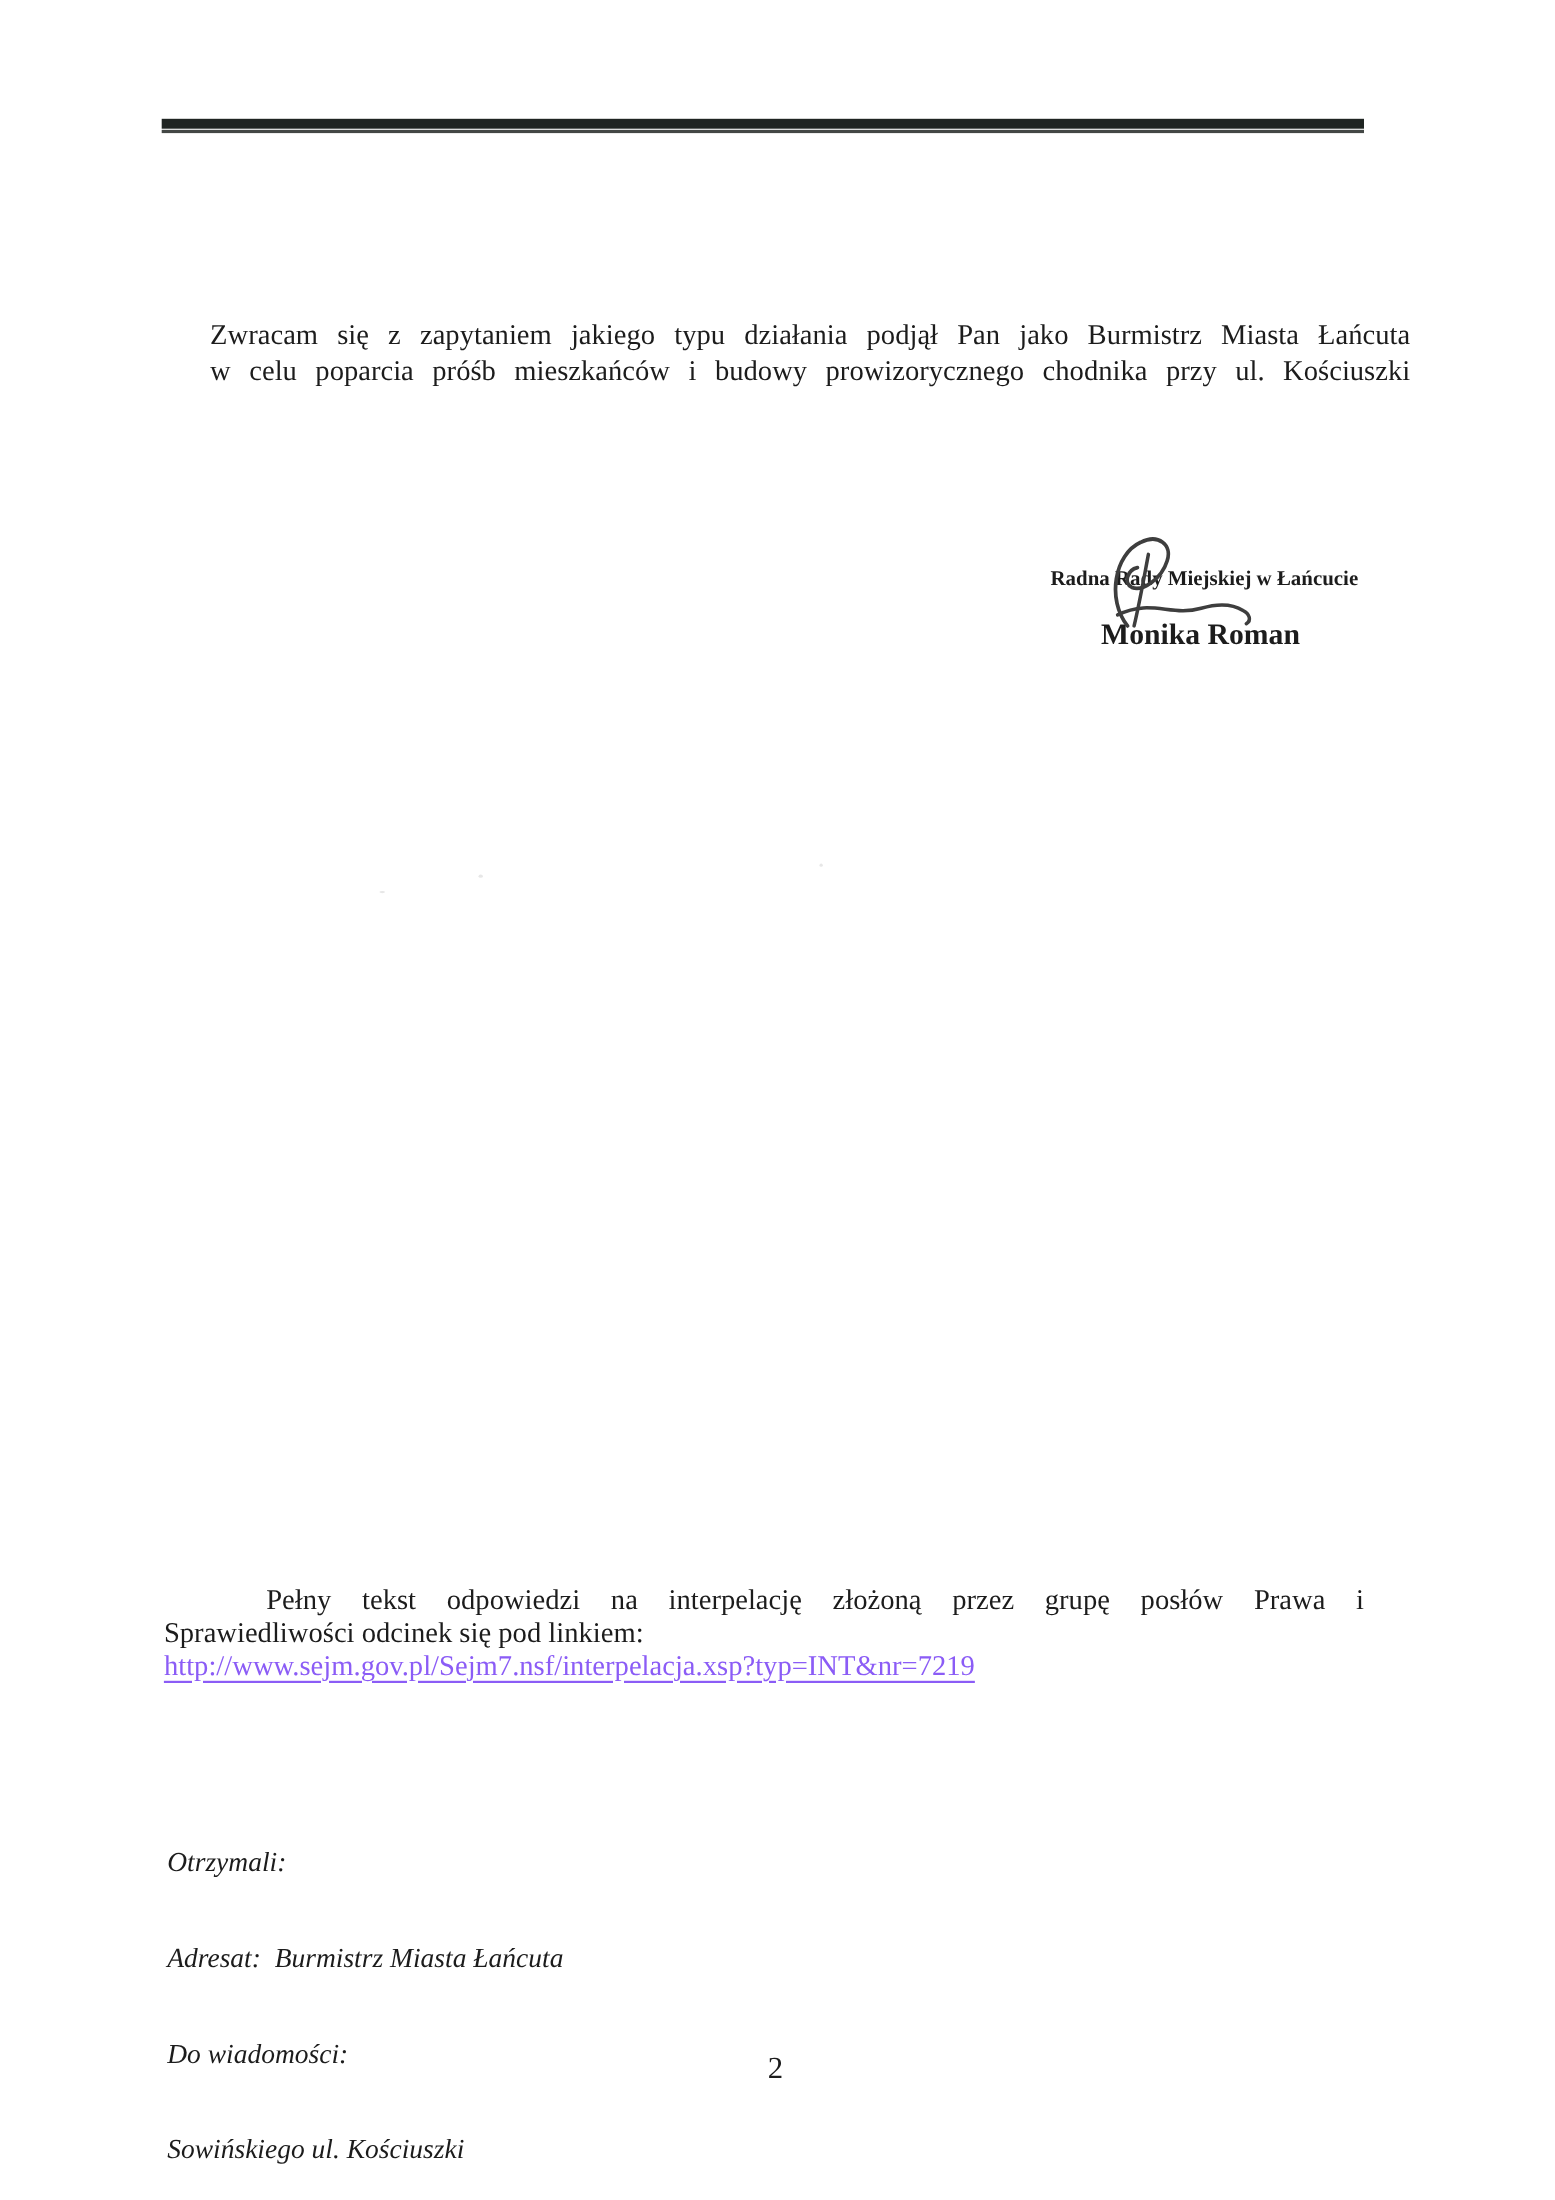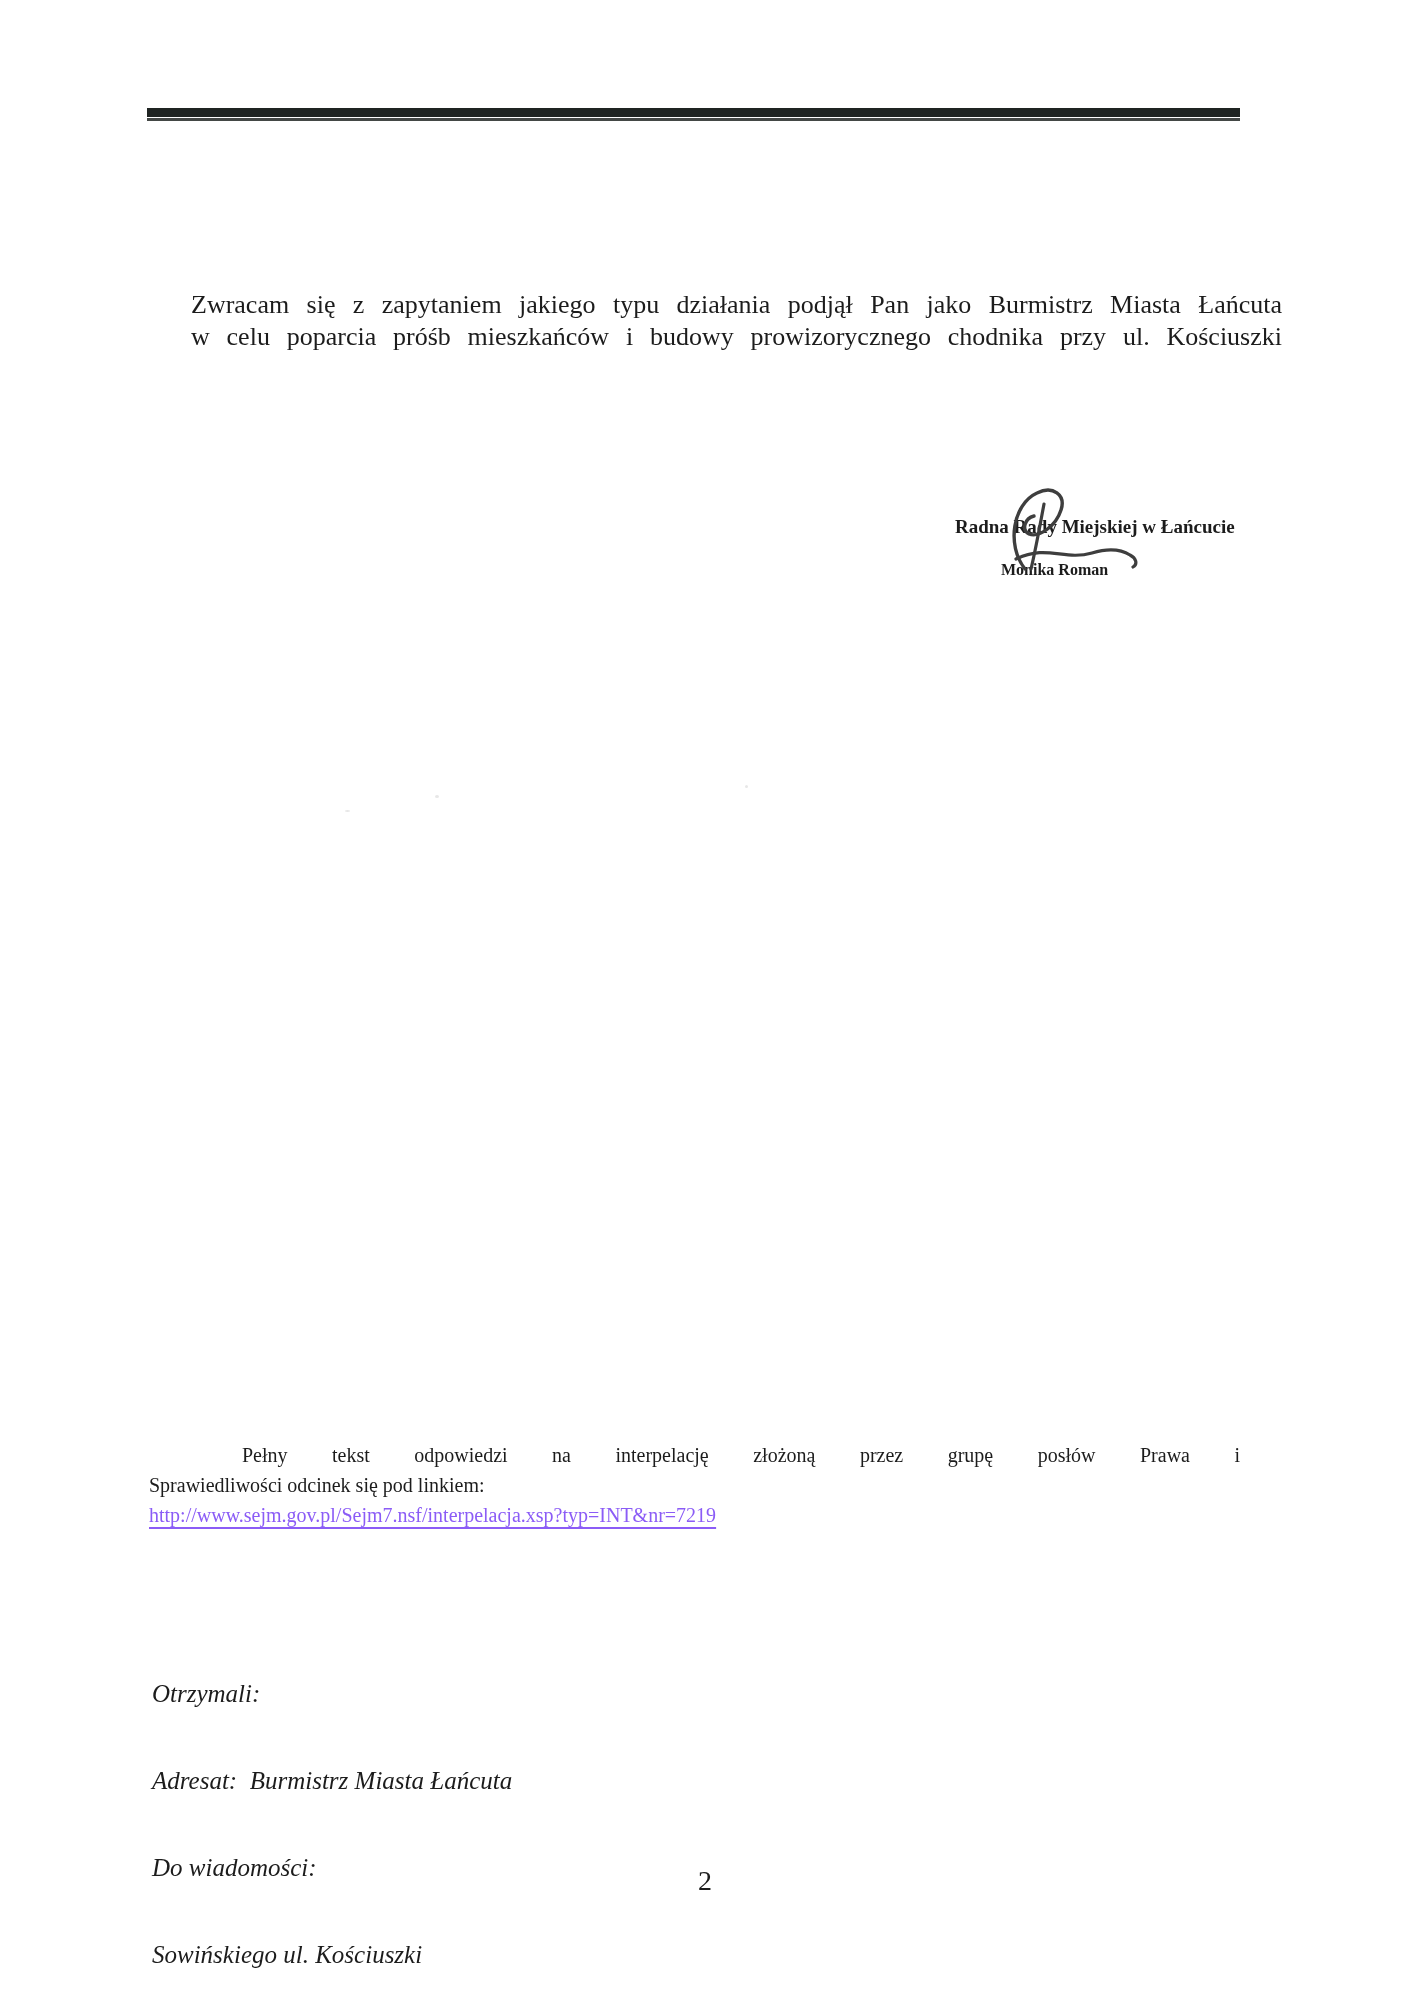--- a/index.html
+++ b/index.html
@@ -59,38 +59,38 @@
     left: 955px;
     top: 516px;
     font-size: 19px;
     font-weight: bold;
     white-space: nowrap;
   }
   .sig-name {
     position: absolute;
     left: 1001px;
     top: 561px;
-    font-size: 16px;
+    font-size: 27px;
     font-weight: bold;
     white-space: nowrap;
   }
   .sig-svg {
     position: absolute;
     left: 1003px;
     top: 487px;
     width: 148px;
     height: 94px;
   }
   
   .para2 {
     position: absolute;
     left: 149px;
     top: 1440px;
     width: 1091px;
-    font-size: 20px;
+    font-size: 26px;
     line-height: 30px;
   }
   .para2 .jline { height: 30px; }
   .indent { text-indent: 93px; }
   .link-line {
     display: inline-block;
     margin-top: 0px;
     color: #8b5cf6;
     text-decoration: underline;
     text-decoration-thickness: 2px;

